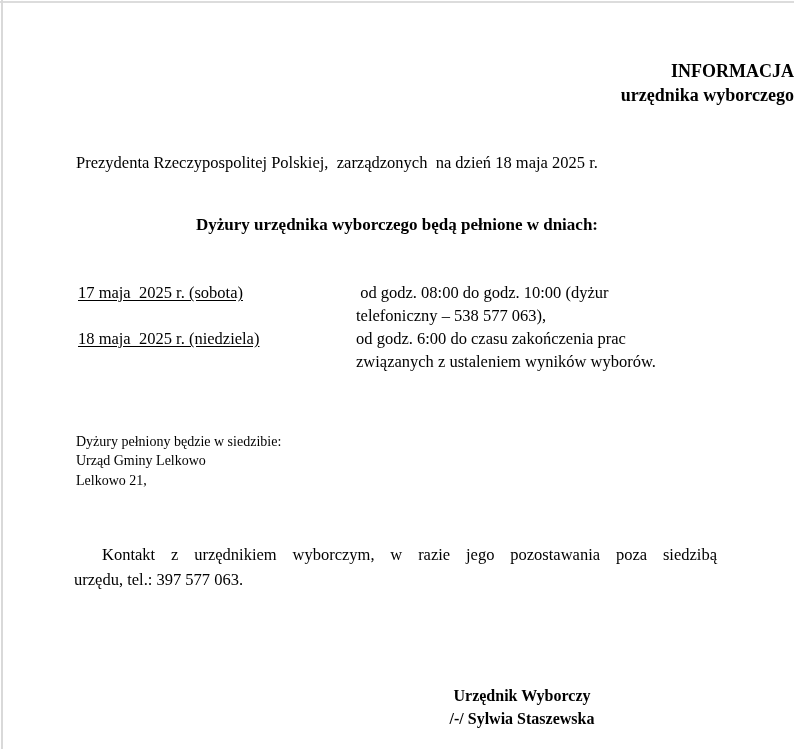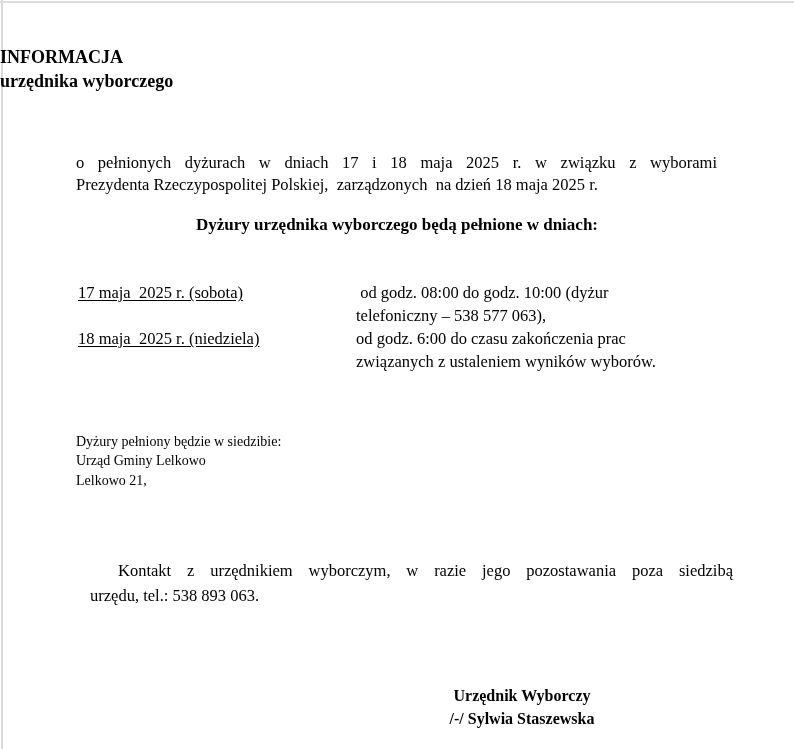--- a/index.html
+++ b/index.html
@@ -23,23 +23,23 @@
     background: #dcdcdc;
   }
   .edge-left {
     position: absolute;
     top: 0; left: 1px;
     width: 2px; height: 100%;
     background: #d9d9d9;
   }
   .title-block {
     position: absolute;
-    top: 45px; left: 0;
+    top: 59px; left: 0;
     width: 100%;
-    text-align: left;
+    text-align: right;
     font-weight: bold;
     font-size: 18px;
     line-height: 24px;
   }
   .intro {
     position: absolute;
     top: 152px; left: 76px;
     width: 641px;
     margin: 0;
     font-size: 16.5px;
@@ -84,21 +84,21 @@
   .address {
     position: absolute;
     top: 432px; left: 76px;
     font-size: 14px;
     line-height: 19.3px;
   }
   .contact {
     position: absolute;
     top: 542px; left: 74px;
     width: 643px;
-    margin: 16px;
+    margin: 0;
     font-size: 16.5px;
     line-height: 25px;
   }
   .indent { padding-left: 28px; }
   .signature {
     position: absolute;
     top: 684px; left: 372px;
     width: 300px;
     text-align: center;
     font-weight: bold;
@@ -113,21 +113,20 @@
 
   <div class="edge-top"></div>
   <div class="edge-left"></div>
 
   <header class="title-block">
     <span class="line">INFORMACJA</span>
     <span class="line">urzędnika wyborczego</span>
   </header>
 
   <p class="intro">
-    <span class="line just">o pełnionych dyżurach w dniach 17 i 18 maja 2025 r. w związku z wyborami</span>
     <span class="line">Prezydenta Rzeczypospolitej Polskiej,&nbsp; zarządzonych&nbsp; na dzień 18 maja 2025 r.</span>
   </p>
 
   <h2 class="heading">Dyżury urzędnika wyborczego będą pełnione w dniach:</h2>
 
   <section class="schedule">
     <div class="s-row">
       <div class="cell-date">
         <span class="u">17 maja&nbsp; 2025 r. (sobota)</span>
       </div>
@@ -148,21 +147,21 @@
   </section>
 
   <section class="address">
     <span class="line">Dyżury pełniony będzie w siedzibie:</span>
     <span class="line">Urząd Gminy Lelkowo</span>
     <span class="line">Lelkowo 21,</span>
   </section>
 
   <p class="contact">
     <span class="line just indent">Kontakt z urzędnikiem wyborczym, w razie jego pozostawania poza siedzibą</span>
-    <span class="line">urzędu, tel.: 538 893 063.</span>
+    <span class="line">urzędu, tel.: 397 577 063.</span>
   </p>
 
   <footer class="signature">
     <span class="line">Urzędnik Wyborczy</span>
     <span class="line">/-/ Sylwia Staszewska</span>
   </footer>
 
 </div>
 
 </body></html>

